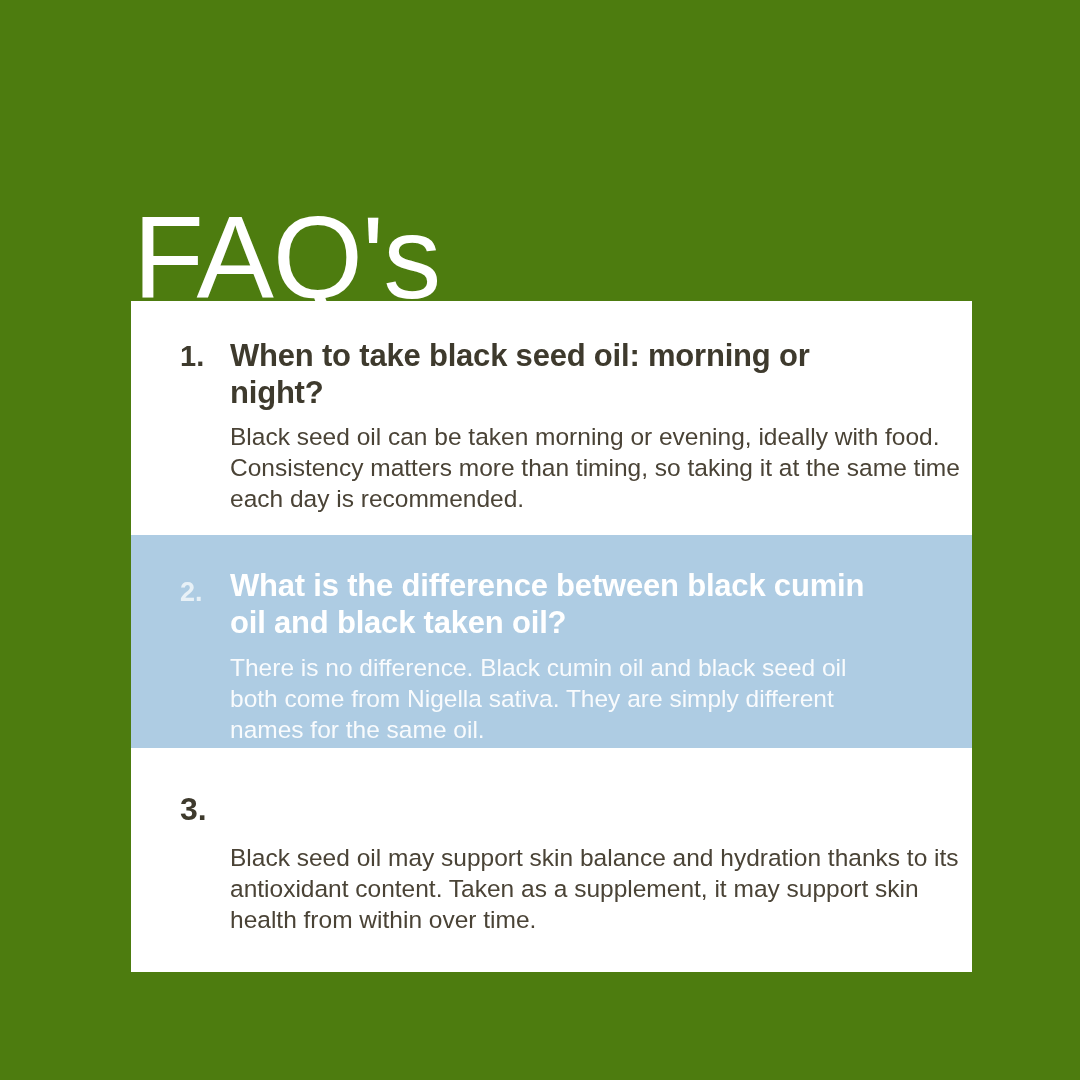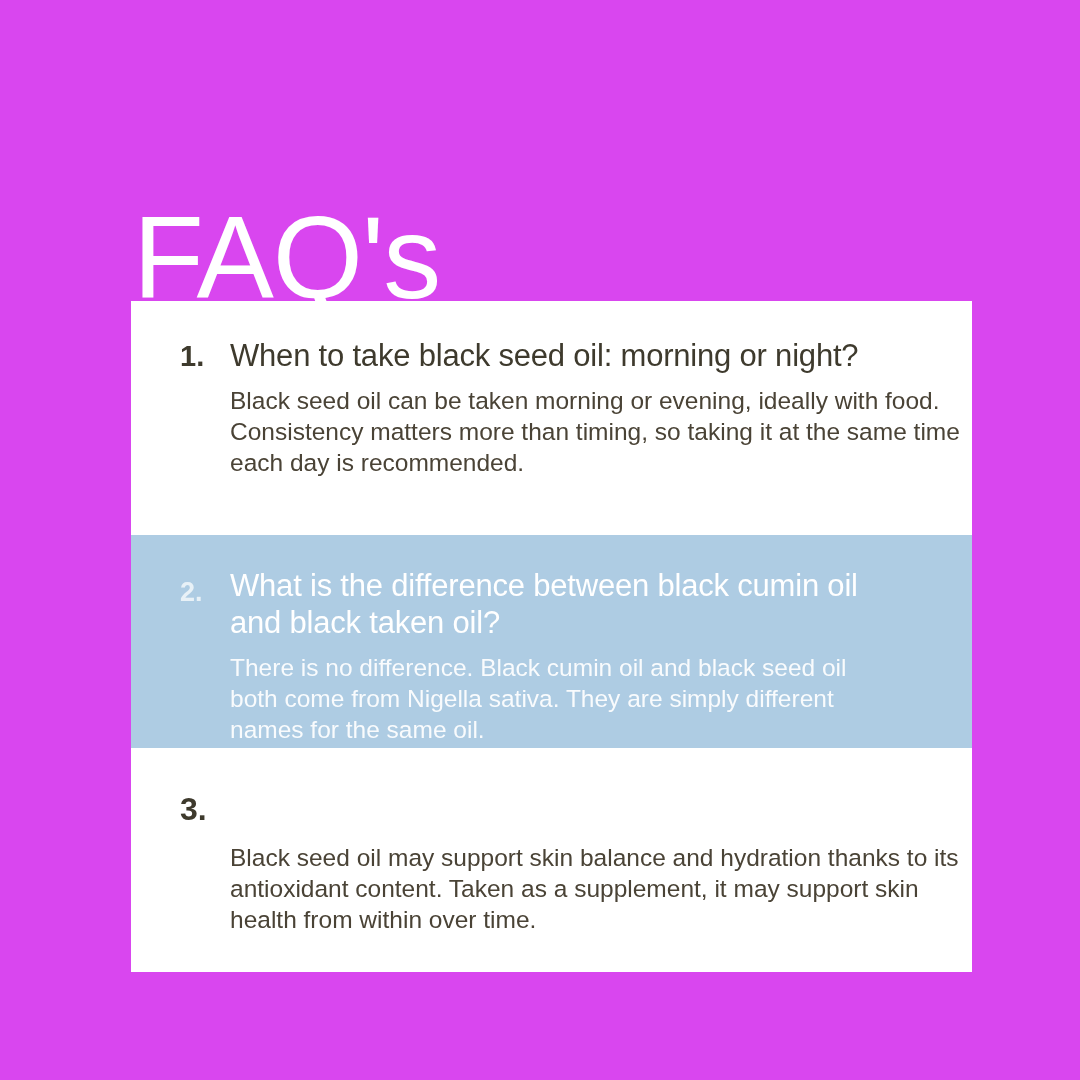--- a/index.html
+++ b/index.html
@@ -13,21 +13,21 @@
     overflow: hidden;
     background: #2F666A;
     font-family: "Liberation Sans", sans-serif;
     -webkit-font-smoothing: antialiased;
   }
 
   .page {
     position: relative;
     width: 1080px;
     height: 1080px;
-    background: #d946ef;
+    background: #4d7c0f;
     box-sizing: border-box;
   }
 
   
   .page-title {
     position: absolute;
     left: 133px;
     top: 122px;
     font-size: 116px;
     line-height: 1.0;
@@ -94,21 +94,21 @@
   .faq-item-3 .q-number {
     font-size: 32px;
     font-weight: 700;
   }
 
   .q-text {
     flex: 1 1 auto;
     padding-right: 87px;
     font-size: 31px;
     line-height: 37px;
-    font-weight: 400;
+    font-weight: 700;
     color: #3E3A2D;
     letter-spacing: -0.2px;
   }
 
   .faq-item-2 .q-text {
     color: #FFFFFF;
     font-size: 31px;
     line-height: 37px;
   }
 

